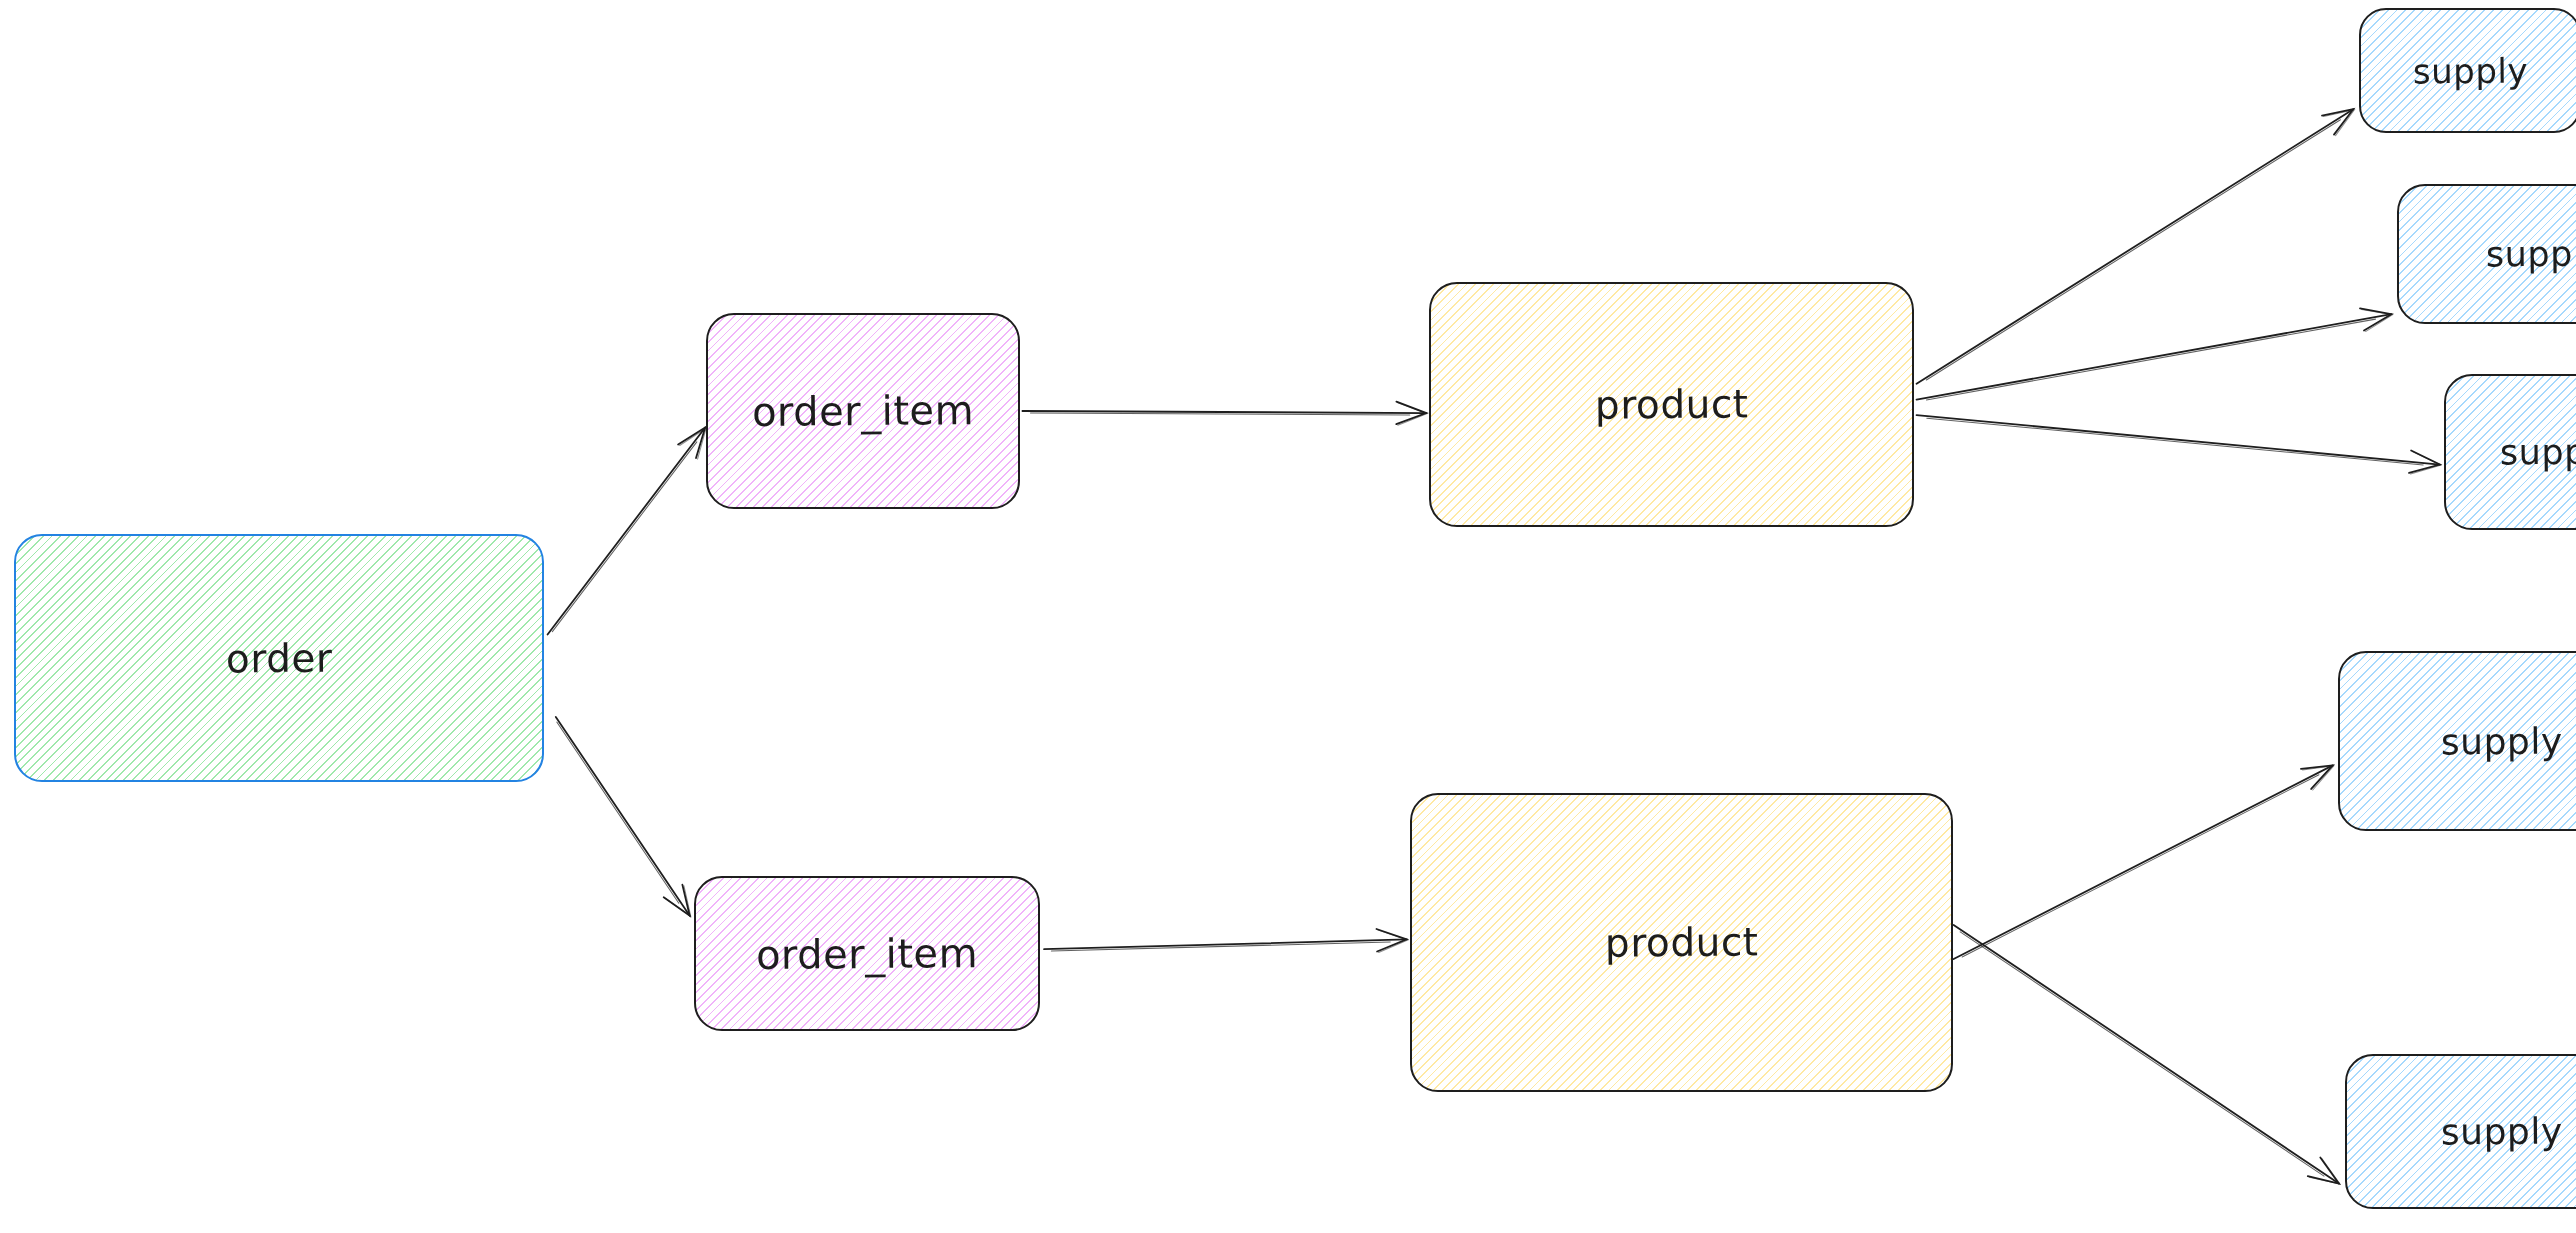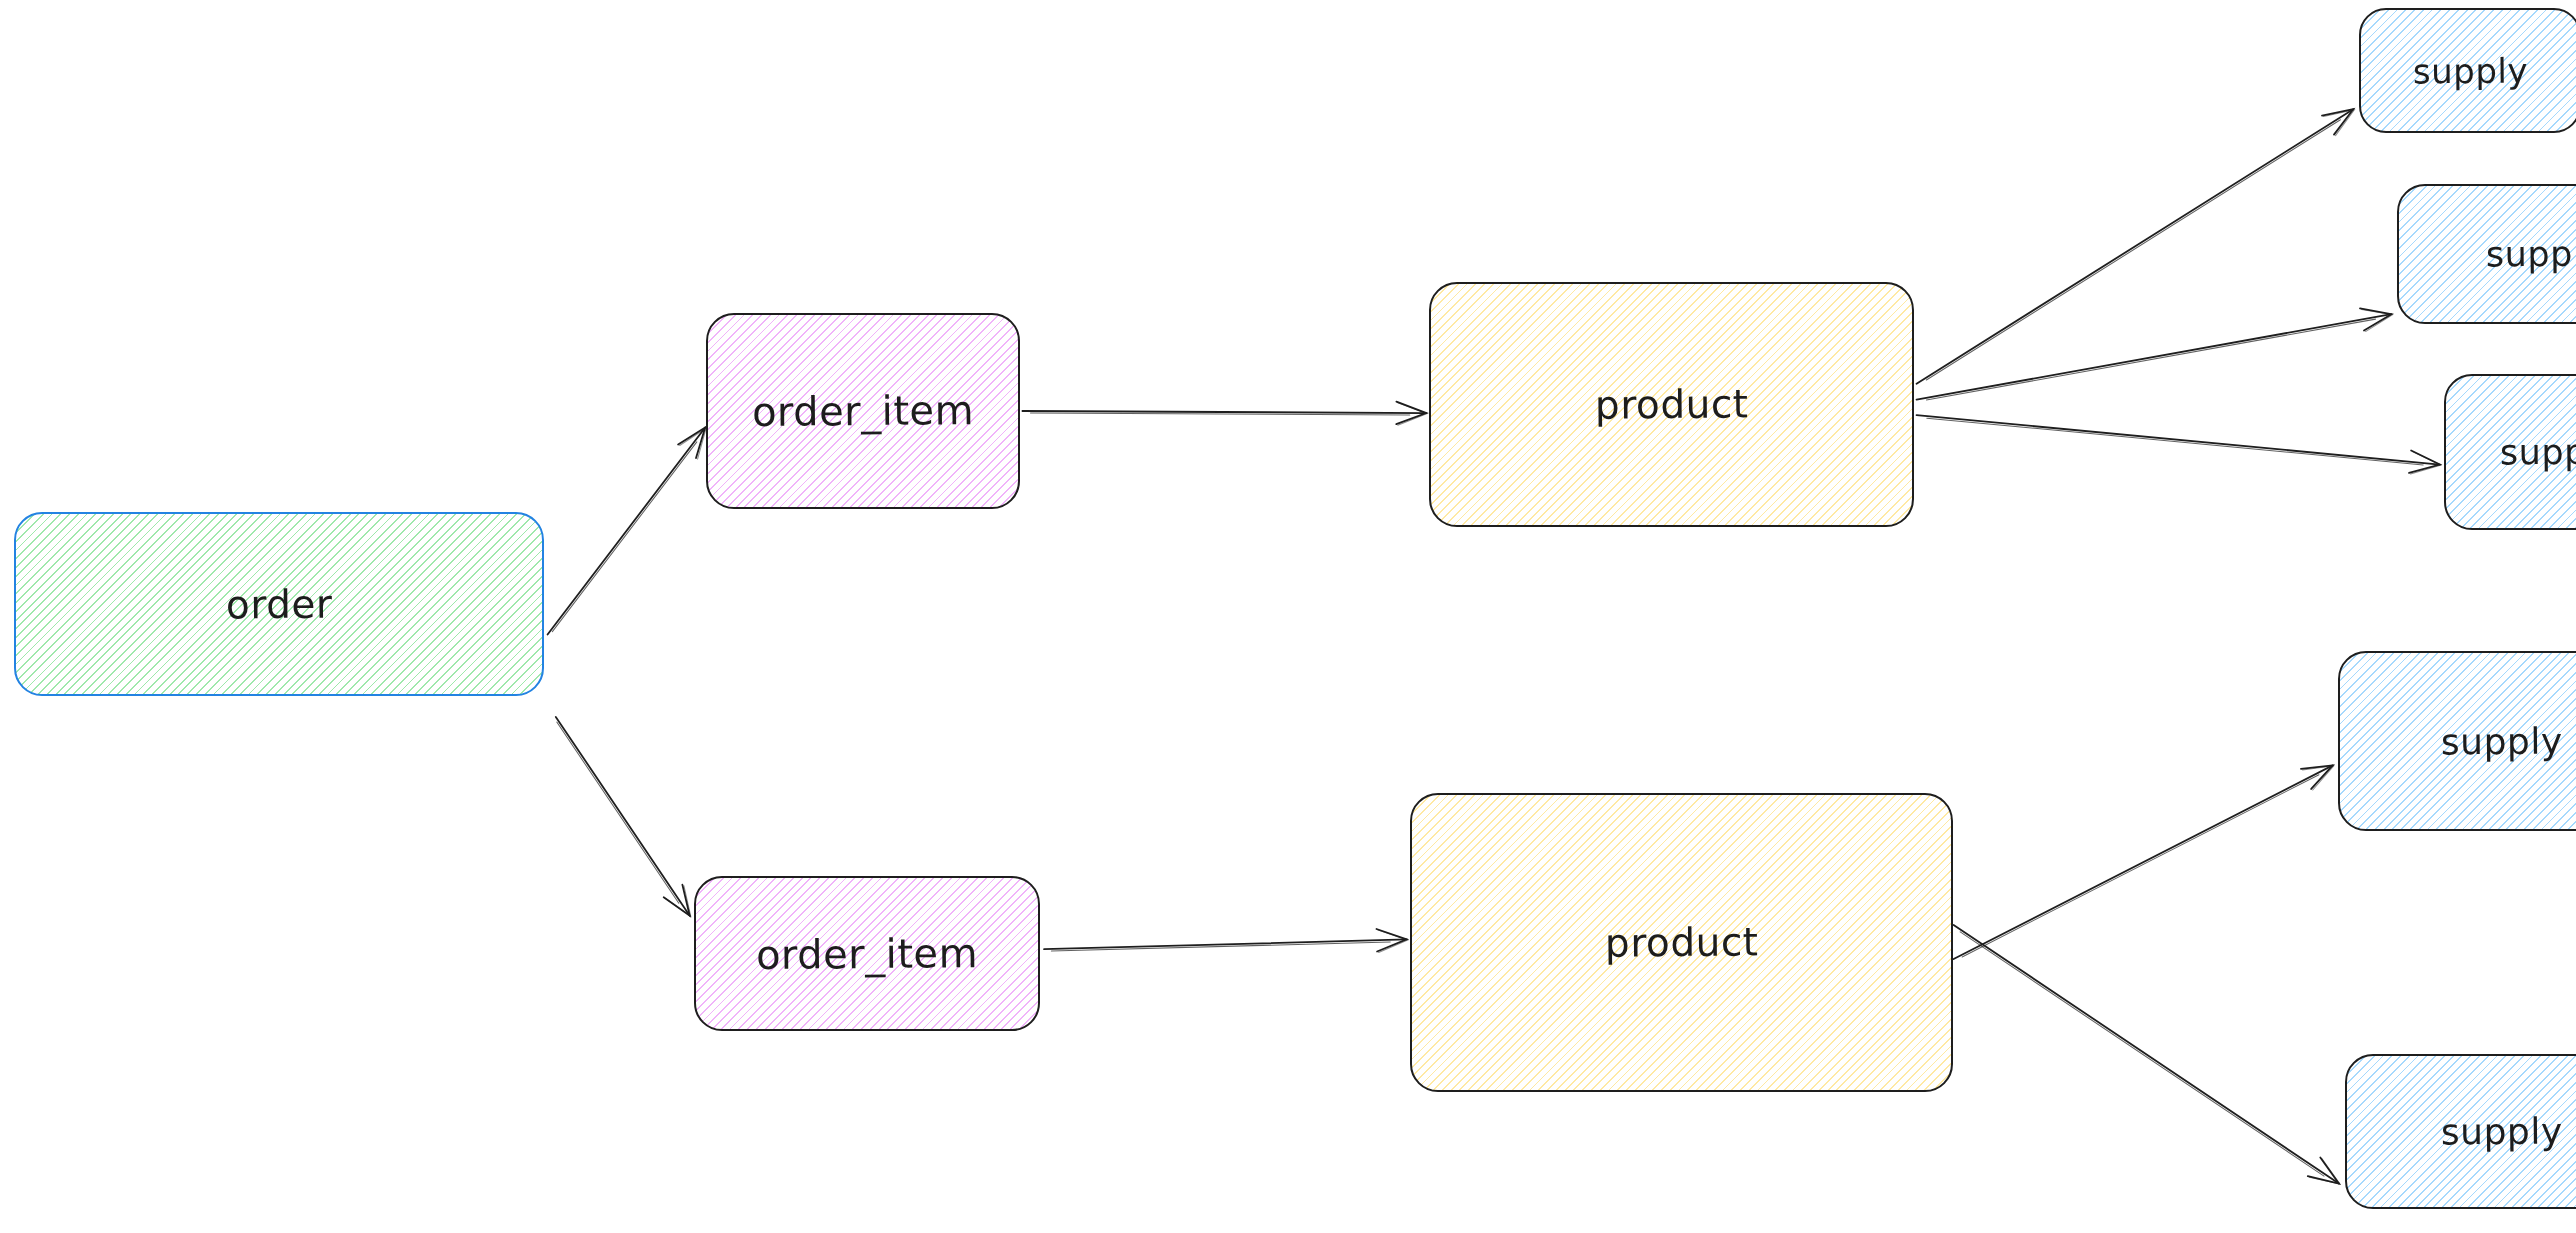--- a/index.html
+++ b/index.html
@@ -102,21 +102,21 @@
         <path d="M 4469.390576826578 1494.9483074369332 L 4530 1487 L 4489.263290109214 1533.8480866284776" fill="none" stroke="#1e1e1e" stroke-width="2" stroke-linecap="round" opacity="0.5"></path>
       </g>
       <g>
         <path d="M 3792 1796 L 4540 2298" fill="none" stroke="#1e1e1e" stroke-width="3.5" stroke-linecap="round"></path>
         <path d="M 3804.7309628549206 1809.361354152429
       L 4511.20012963549 2283.4890569917943" fill="none" stroke="#1e1e1e" stroke-width="2" stroke-linecap="round" opacity="0.7"></path>
         <path d="M 4503.99020701968 2247.5292677929624 L 4540 2298 L 4479.64800413172 2283.800119904902" fill="none" stroke="#1e1e1e" stroke-width="3.5" stroke-linecap="round"></path>
         <path d="M 4506.99020701968 2249.5292677929624 L 4542 2299 L 4482.64800413172 2285.800119904902" fill="none" stroke="#1e1e1e" stroke-width="2" stroke-linecap="round" opacity="0.5"></path>
       </g>
     </svg>
-<div class="node" style="left: 14px; top: 512px; width: 530px; height: 184px; border-color: rgb(35, 131, 226); border-width: 2.6px; border-radius: 28px; background: repeating-linear-gradient(135deg, rgb(159, 232, 172) 0px, rgb(159, 232, 172) 1.3px, rgba(255, 255, 255, 0) 1.3px, rgba(255, 255, 255, 0) 6.2px);">
+<div class="node" style="left: 14px; top: 534px; width: 530px; height: 248px; border-color: rgb(35, 131, 226); border-width: 2.6px; border-radius: 28px; background: repeating-linear-gradient(135deg, rgb(159, 232, 172) 0px, rgb(159, 232, 172) 1.3px, rgba(255, 255, 255, 0) 1.3px, rgba(255, 255, 255, 0) 6.2px);">
       <span class="label" style="font-size: 39px; color: rgb(29, 29, 29);">order</span>
     </div>
     <div class="node" style="left: 706px; top: 313px; width: 314px; height: 196px; border-color: rgb(30, 30, 30); border-width: 2.1px; border-radius: 28px; background: repeating-linear-gradient(135deg, rgb(240, 180, 250) 0px, rgb(240, 180, 250) 1.3px, rgba(255, 255, 255, 0) 1.3px, rgba(255, 255, 255, 0) 6.2px);">
       <span class="label" style="font-size: 40px; color: rgb(29, 29, 29);">order_item</span>
     </div>
     <div class="node" style="left: 694px; top: 876px; width: 346px; height: 155px; border-color: rgb(30, 30, 30); border-width: 2.1px; border-radius: 28px; background: repeating-linear-gradient(135deg, rgb(240, 180, 250) 0px, rgb(240, 180, 250) 1.3px, rgba(255, 255, 255, 0) 1.3px, rgba(255, 255, 255, 0) 6.2px);">
       <span class="label" style="font-size: 40px; color: rgb(29, 29, 29);">order_item</span>
     </div>
     <div class="node" style="left: 1429px; top: 282px; width: 485px; height: 245px; border-color: rgb(30, 30, 30); border-width: 2.1px; border-radius: 28px; background: repeating-linear-gradient(135deg, rgb(255, 233, 163) 0px, rgb(255, 233, 163) 1.3px, rgba(255, 255, 255, 0) 1.3px, rgba(255, 255, 255, 0) 6.2px);">
       <span class="label" style="font-size: 39px; color: rgb(29, 29, 29);">product</span>

